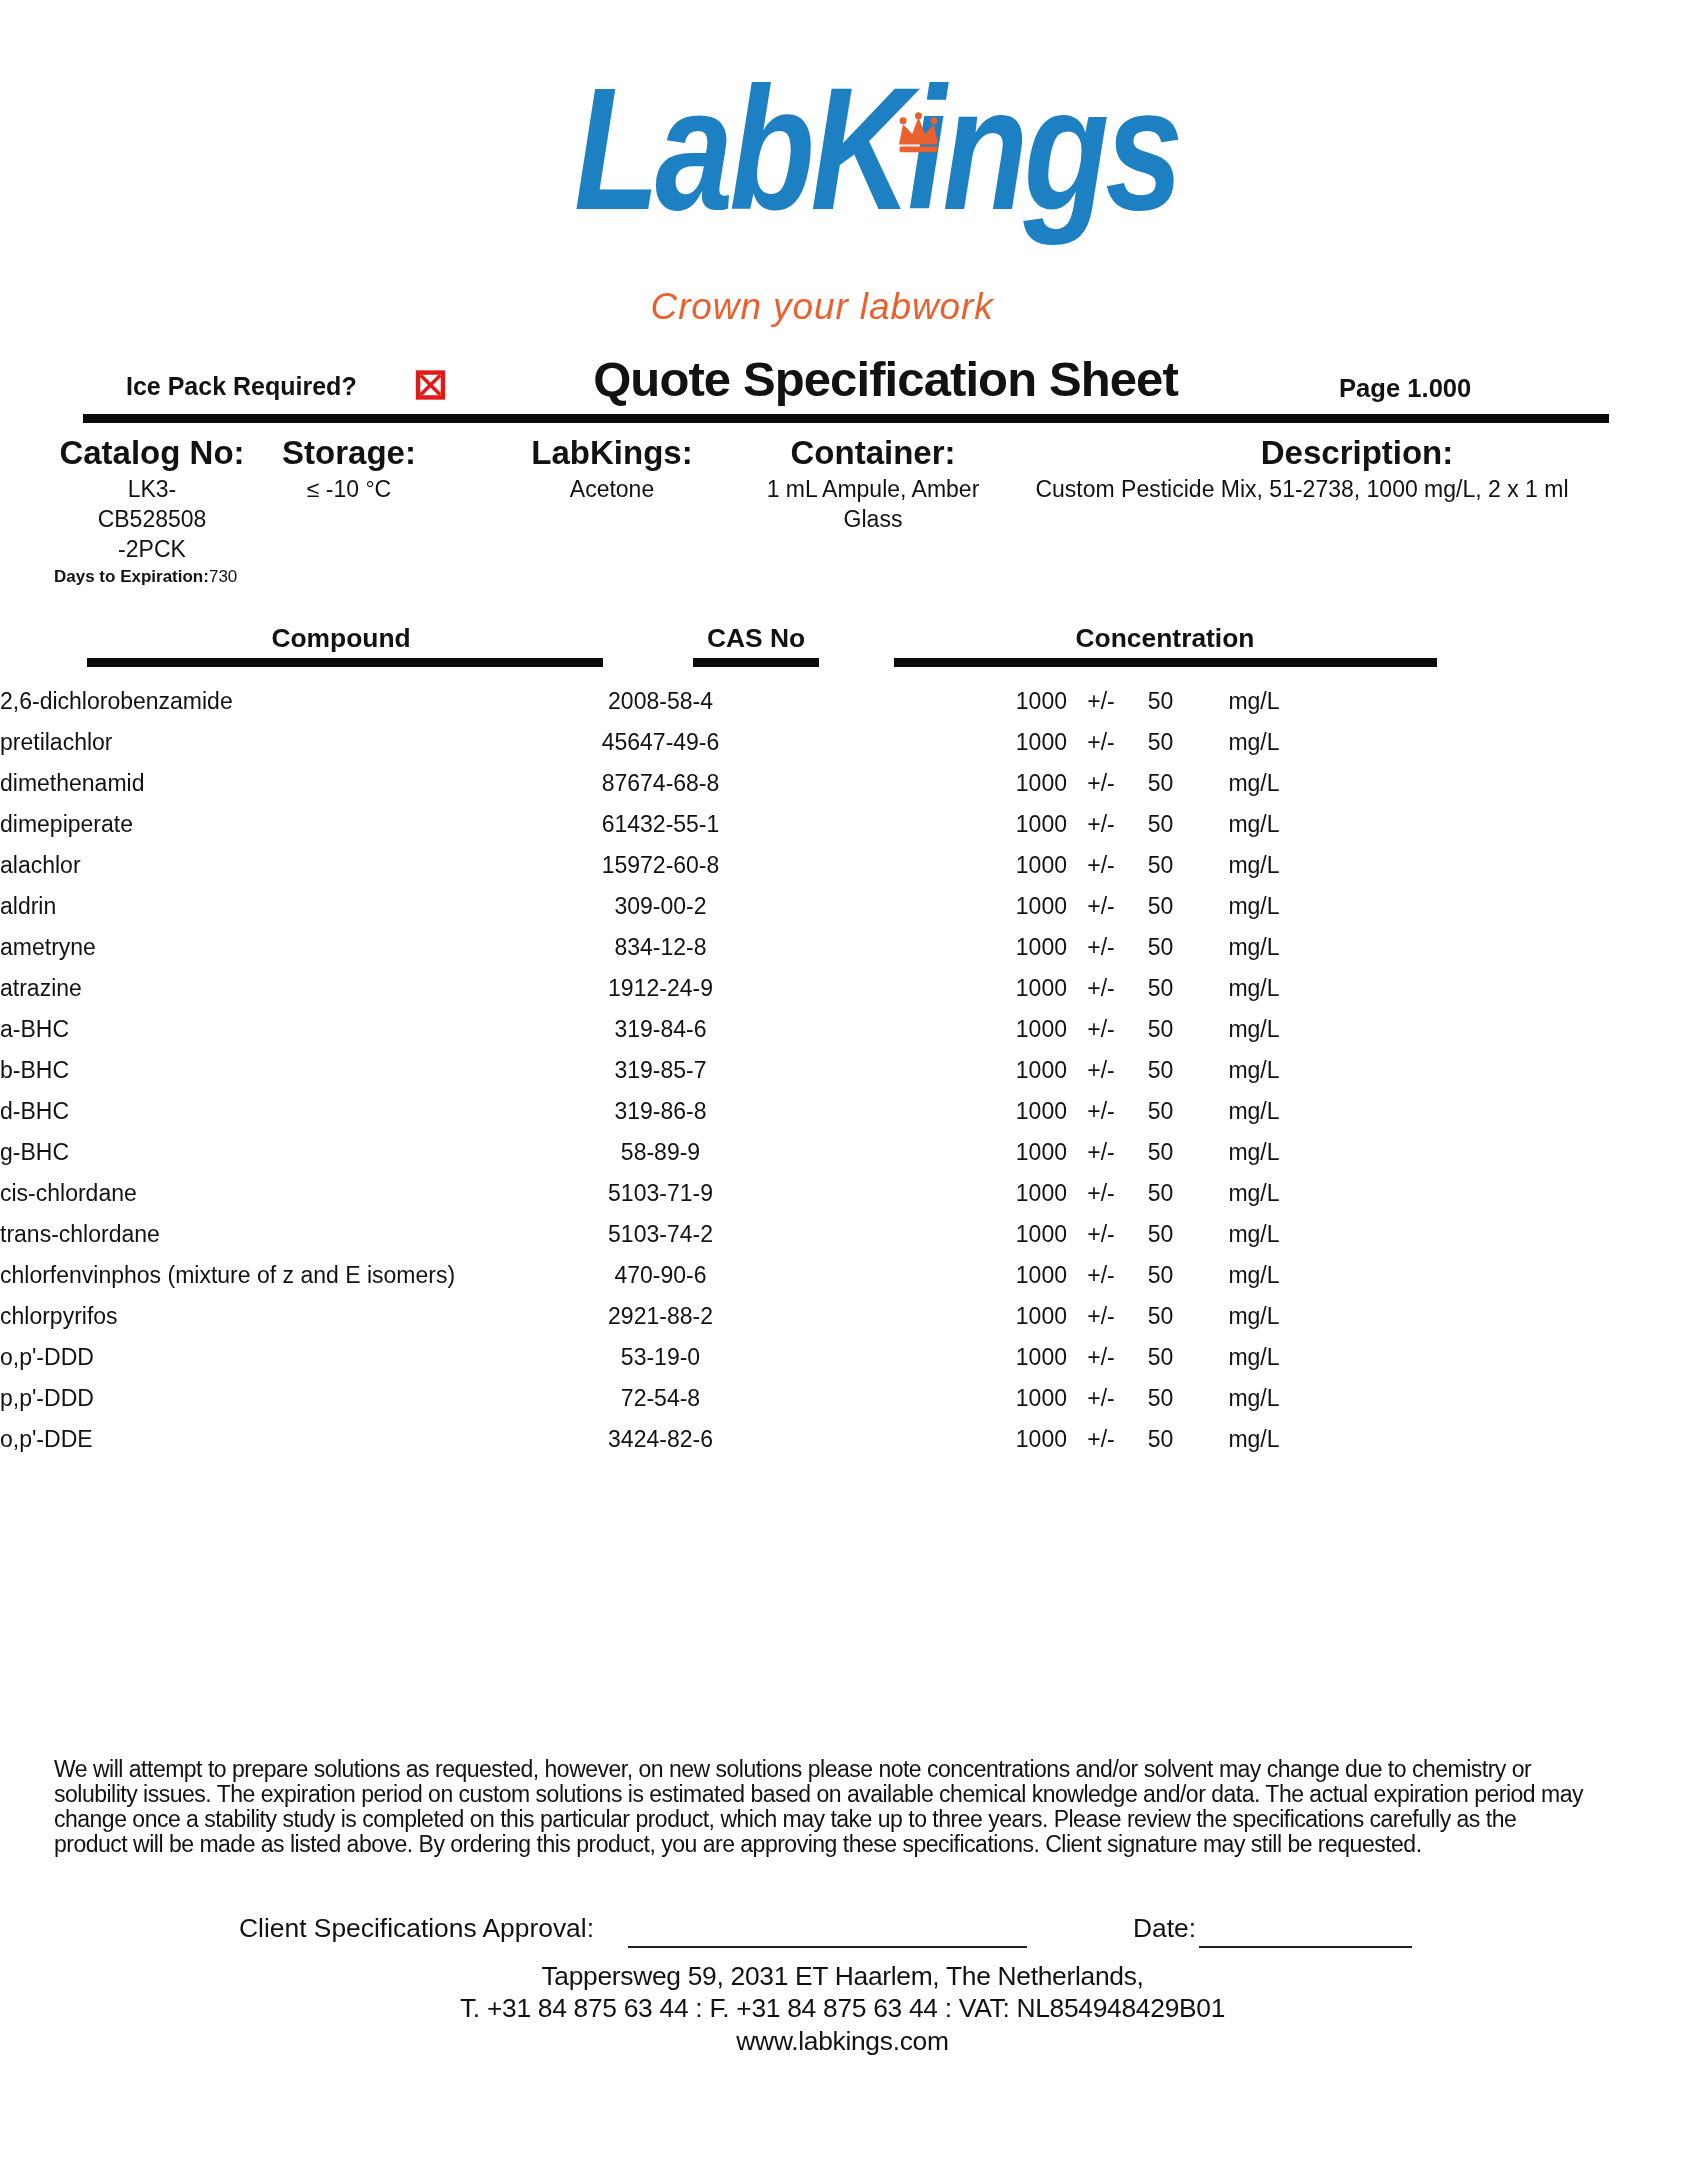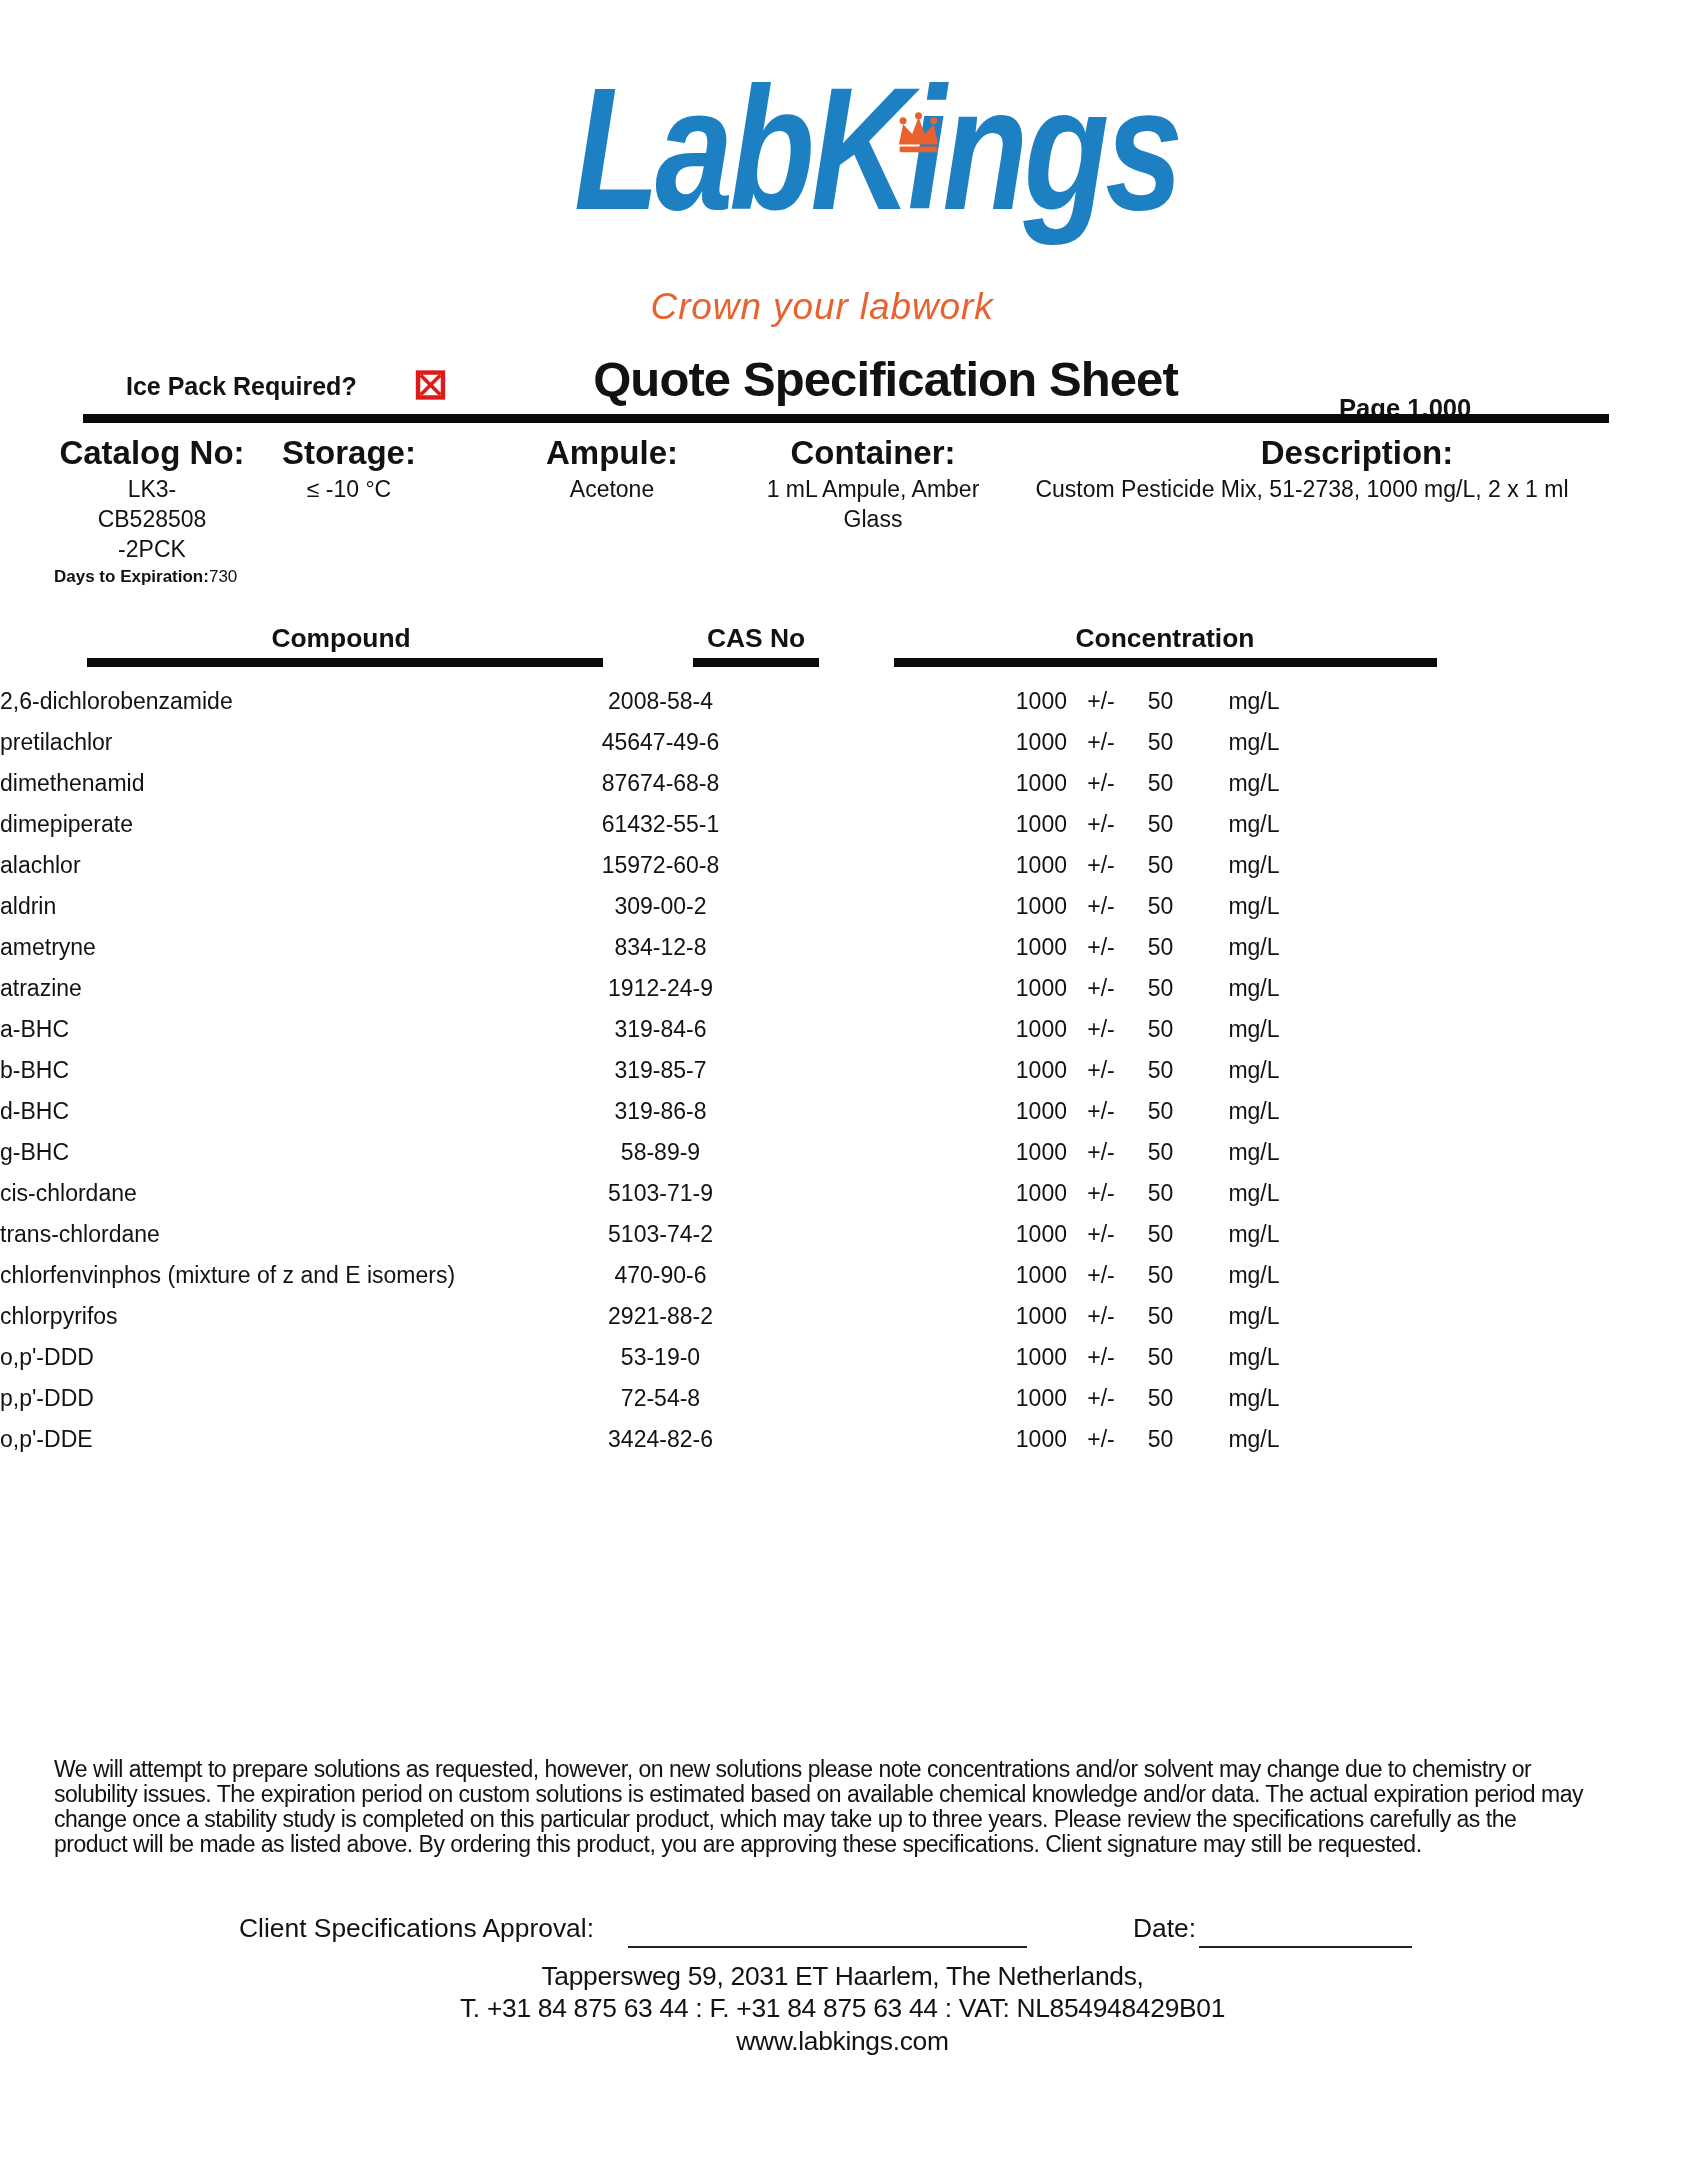--- a/index.html
+++ b/index.html
@@ -27,21 +27,21 @@
 
   
   .icepack-label { position:absolute; top:372px; left:126px; font-weight:700; font-size:25px; }
   .icepack-box  { position:absolute; top:369px; left:415px; width:31px; height:32px; }
   .icepack-box svg { width:100%; height:100%; display:block; }
   .doc-title {
     position:absolute; top:351px; left:0; width:1685px; text-align:center;
     font-weight:700; font-size:49px; letter-spacing:-0.9px; transform:translateX(43px);
     white-space:nowrap;
   }
-  .page-label { position:absolute; top:394px; left:1339px; font-weight:700; font-size:25.6px; }
+  .page-label { position:absolute; top:374px; left:1339px; font-weight:700; font-size:25.6px; }
   .rule-thick { position:absolute; top:414px; left:83px; width:1526px; height:9.4px; background:#0a0a0a; }
 
   
   .info-h { position:absolute; top:434px; transform:translateX(-50%); font-weight:700; font-size:33px; white-space:nowrap; }
   .info-v { position:absolute; top:474px; transform:translateX(-50%); font-size:23px; line-height:30px;
             white-space:pre-line; text-align:center; }
   .c1 { left:152px; } .c2 { left:349px; } .c3 { left:612px; } .c4 { left:873px; }
   .c5h { left:1357px; } .c5v { left:1302px; white-space:nowrap; }
 
   .days { position:absolute; top:567px; left:54px; font-size:17px; }
@@ -101,21 +101,21 @@
       <rect x="3" y="4" width="28" height="28" fill="none" stroke="currentColor" stroke-width="5"></rect>
       <path d="M6 7 L28 29 M28 7 L6 29" stroke="currentColor" stroke-width="4" fill="none"></path>
     </svg>
   </div>
   <div class="doc-title">Quote Specification Sheet</div>
   <div class="page-label">Page 1.000</div>
   <div class="rule-thick"></div>
 
   <div class="info-h c1">Catalog No:</div>
   <div class="info-h c2">Storage:</div>
-  <div class="info-h c3">Ampule:</div>
+  <div class="info-h c3">LabKings:</div>
   <div class="info-h c4">Container:</div>
   <div class="info-h c5h">Description:</div>
 
   <div class="info-v c1">LK3-
 CB528508
 -2PCK</div>
   <div class="info-v c2">≤ -10 °C</div>
   <div class="info-v c3">Acetone</div>
   <div class="info-v c4">1 mL Ampule, Amber
 Glass</div>

